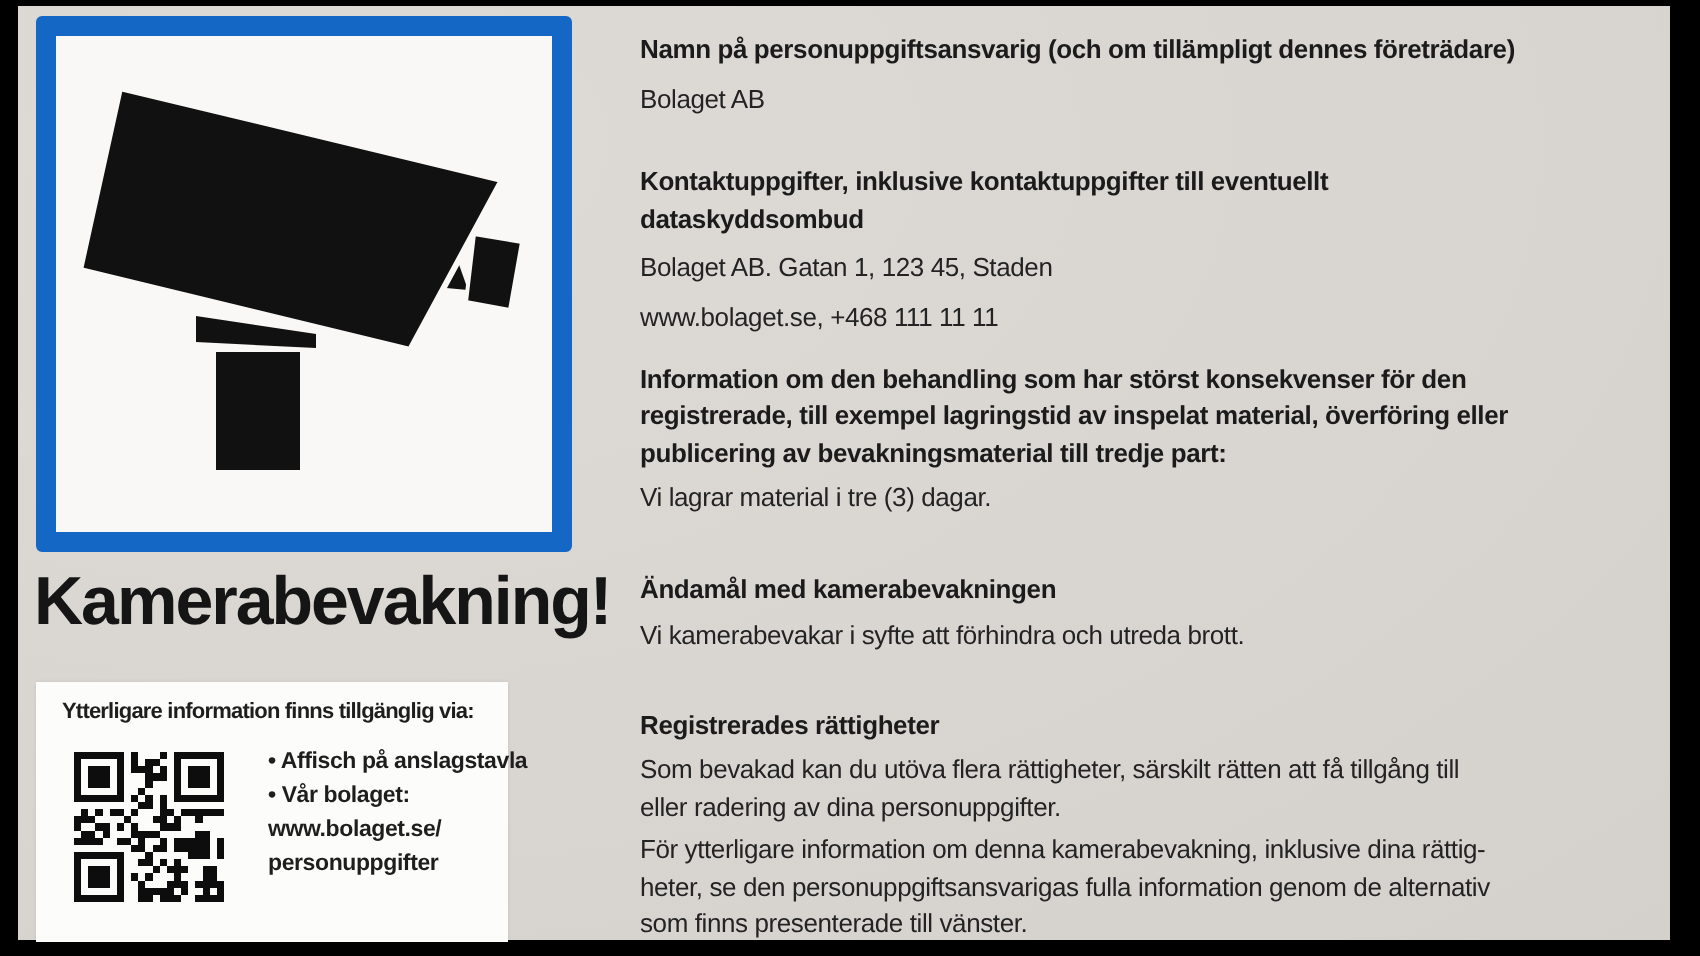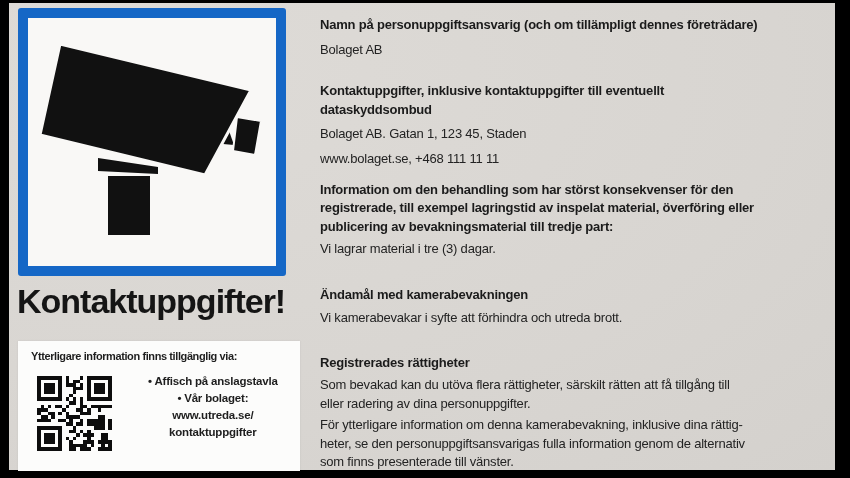--- a/index.html
+++ b/index.html
@@ -40,48 +40,47 @@
     font-weight:bold;
     letter-spacing:-1px;
     color:#151515;
     line-height:1.1;
     white-space:nowrap;
   }
   
   .info-box{
     position:absolute;
     left:9px; top:338px;
-    width:282px; height:130px;
+    width:236px; height:130px;
     background:var(--panel-white);
     box-shadow:0 0 2px rgba(0,0,0,0.08);
   }
   .info-heading{
     position:absolute;
     left:13px; top:9px;
     font-size:11px;
     font-weight:bold;
     letter-spacing:-0.4px;
     white-space:nowrap;
   }
   .qr{
     position:absolute;
     left:19px; top:35px;
     width:75px; height:75px;
   }
   .qr svg{display:block;width:75px;height:75px;}
   .info-list{
     position:absolute;
-    left:130px; top:32px;
+    left:116px; top:32px;
     font-size:11.5px;
     font-weight:bold;
     letter-spacing:-0.2px;
     line-height:17px;
     list-style:none;
     white-space:nowrap;
-    text-align:center;
   }
   .info-list .bulleted::before{content:"• ";}
   
   .details{
     position:absolute;
     left:311px; top:13px;
     width:540px;
     font-size:13px;
     letter-spacing:-0.2px;
     line-height:18.5px;
@@ -108,21 +107,21 @@
   <div class="blue-sign">
     <svg class="camera-svg" viewBox="0 0 248 248" xmlns="http://www.w3.org/2000/svg">
       <polygon points="80,158 122,158 122,217 80,217" fill="#111"></polygon>
       <polygon points="70,140 130,149 130,156 70,153" fill="#111"></polygon>
       <polygon points="200,110 195,126 206,127" fill="#111"></polygon>
       <polygon points="209,99 233,103 227,137 205,133" fill="#111" stroke="#f9f8f6" stroke-width="2"></polygon>
       <polygon points="32,26 223,72 177,157 12,117" fill="#111" stroke="#f9f8f6" stroke-width="3"></polygon>
     </svg>
   </div>
 
-  <div class="headline">Kontaktuppgifter!</div>
+  <div class="headline">Kamerabevakning!</div>
 
   <div class="info-box">
     <div class="info-heading">Ytterligare information finns tillgänglig via:</div>
     <div class="qr">
       <svg viewBox="0 0 21 21" shape-rendering="crispEdges" fill="#0d0d0d" xmlns="http://www.w3.org/2000/svg">
           <rect x="0" y="0" width="1" height="1"></rect>
           <rect x="1" y="0" width="1" height="1"></rect>
           <rect x="2" y="0" width="1" height="1"></rect>
           <rect x="3" y="0" width="1" height="1"></rect>
           <rect x="4" y="0" width="1" height="1"></rect>
@@ -345,22 +344,22 @@
           <rect x="14" y="20" width="1" height="1"></rect>
           <rect x="17" y="20" width="1" height="1"></rect>
           <rect x="18" y="20" width="1" height="1"></rect>
           <rect x="19" y="20" width="1" height="1"></rect>
           <rect x="20" y="20" width="1" height="1"></rect>
         </svg>
     </div>
     <ul class="info-list">
       <li class="bulleted">Affisch på anslagstavla</li>
       <li class="bulleted">Vår bolaget:</li>
-      <li>www.utreda.se/</li>
-      <li>kontaktuppgifter</li>
+      <li>www.bolaget.se/</li>
+      <li>personuppgifter</li>
     </ul>
   </div>
 
   <div class="details">
 
     <div class="sec-heading">
       <span class="line">Namn på personuppgiftsansvarig (och om tillämpligt dennes företrädare)</span>
     </div>
     <div class="p-after-h">
       <span class="line">Bolaget AB</span>

